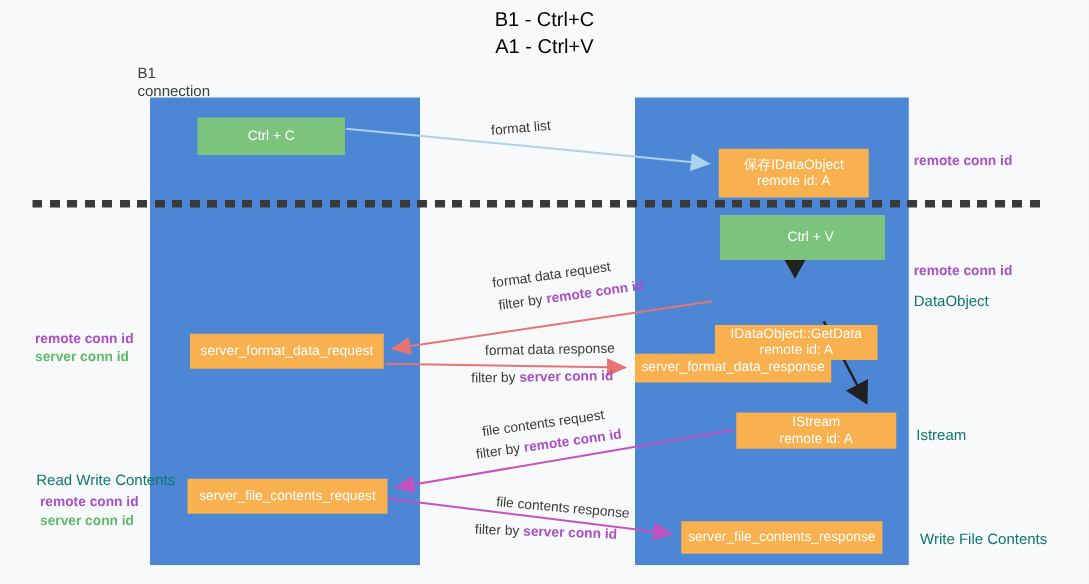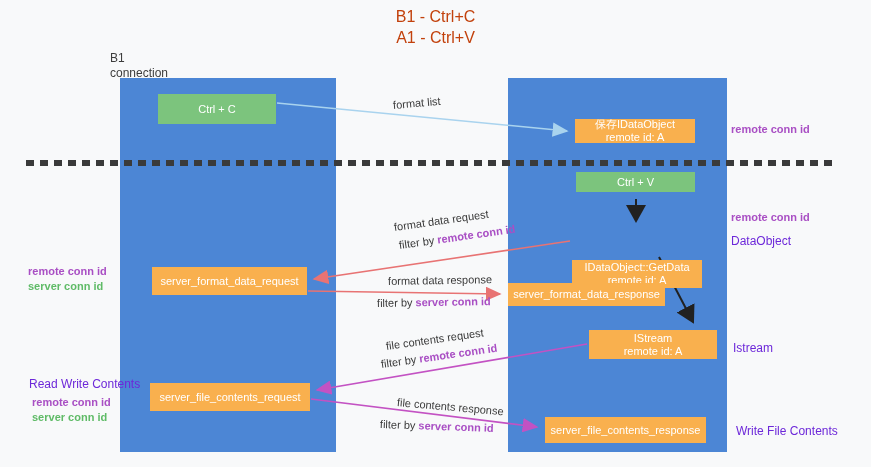--- a/index.html
+++ b/index.html
@@ -1,43 +1,43 @@
 <!DOCTYPE html>
 <html><head>
 <meta charset="utf-8">
 <style>
   html,body{margin:0;padding:0;}
   body{background:#e9e9e9;font-family:"Liberation Sans", sans-serif;}
   .canvas{position:relative;width:871px;height:467px;background:#f8f9fa;overflow:hidden;
           font-family:"Liberation Sans", sans-serif;color:#3a3a3a;}
   .title{position:absolute;left:0;top:6px;width:871px;text-align:center;font-size:16px;
-         line-height:21px;color:#c2410c;z-index:5;}
+         line-height:21px;color:#000000;z-index:5;}
   .col-header{position:absolute;text-align:left;font-size:12px;line-height:15px;color:#3c3c3c;z-index:5;}
   .col-header.left{left:110px;top:51px;width:216px;}
   .col-header.right{left:508px;top:51px;width:219px;}
   .lifeline{position:absolute;background:#4c86d5;z-index:1;}
   .lifeline.left{left:120px;top:78px;width:216px;height:374px;}
   .lifeline.right{left:508px;top:78px;width:219px;height:374px;}
   .divider{position:absolute;left:26px;top:160px;width:807px;height:6px;z-index:4;
            background:repeating-linear-gradient(90deg,#3a3a3a 0 8px,transparent 8px 14px);}
   svg.arrows{position:absolute;left:0;top:0;z-index:2;}
   .node{position:absolute;z-index:3;display:flex;flex-direction:column;justify-content:center;
         align-items:center;color:#fff;font-size:11px;line-height:13px;text-align:right;}
   .node.orange{background:#f9b04e;}
   .node.green{background:#7cc47d;}
   .n-ctrlc{left:158px;top:94px;width:118px;height:30px;}
-  .n-save{left:575px;top:119px;width:120px;height:24px;}
-  .n-ctrlv{left:576px;top:172px;width:119px;height:20px;}
+  .n-save{left:575px;top:119px;width:120px;height:39px;}
+  .n-ctrlv{left:576px;top:172px;width:119px;height:36px;padding-left:13px;}
   .n-getdata{left:572px;top:228px;width:130px;height:28px;margin-top:32px;}
   .n-freq{left:152px;top:267px;width:155px;height:28px;}
   .n-fresp{left:508px;top:283px;width:157px;height:23px;}
   .n-istream{left:589px;top:330px;width:128px;height:29px;}
   .n-fcreq{left:150px;top:383px;width:160px;height:28px;}
   .n-fcresp{left:545px;top:417px;width:161px;height:26px;}
-  .lbl{position:absolute;z-index:5;font-size:11px;white-space:nowrap;color:#6d28d9;}
+  .lbl{position:absolute;z-index:5;font-size:11px;white-space:nowrap;color:#0f766e;}
   .lbl.purple{color:#a94fc4;font-weight:bold;}
   .lbl.green{color:#5fbb67;font-weight:bold;}
   .alabel{position:absolute;z-index:5;font-size:11px;white-space:nowrap;color:#3a3a3a;
           transform-origin:left center;}
   .alabel .purple{color:#a94fc4;font-weight:bold;}
   .r-neg8{transform:rotate(-8deg);}
   .r-neg5{transform:rotate(-5deg);}
   .r-neg1{transform:rotate(-1deg);}
   .r-pos5{transform:rotate(5deg);}
   .r-pos2{transform:rotate(2deg);}

